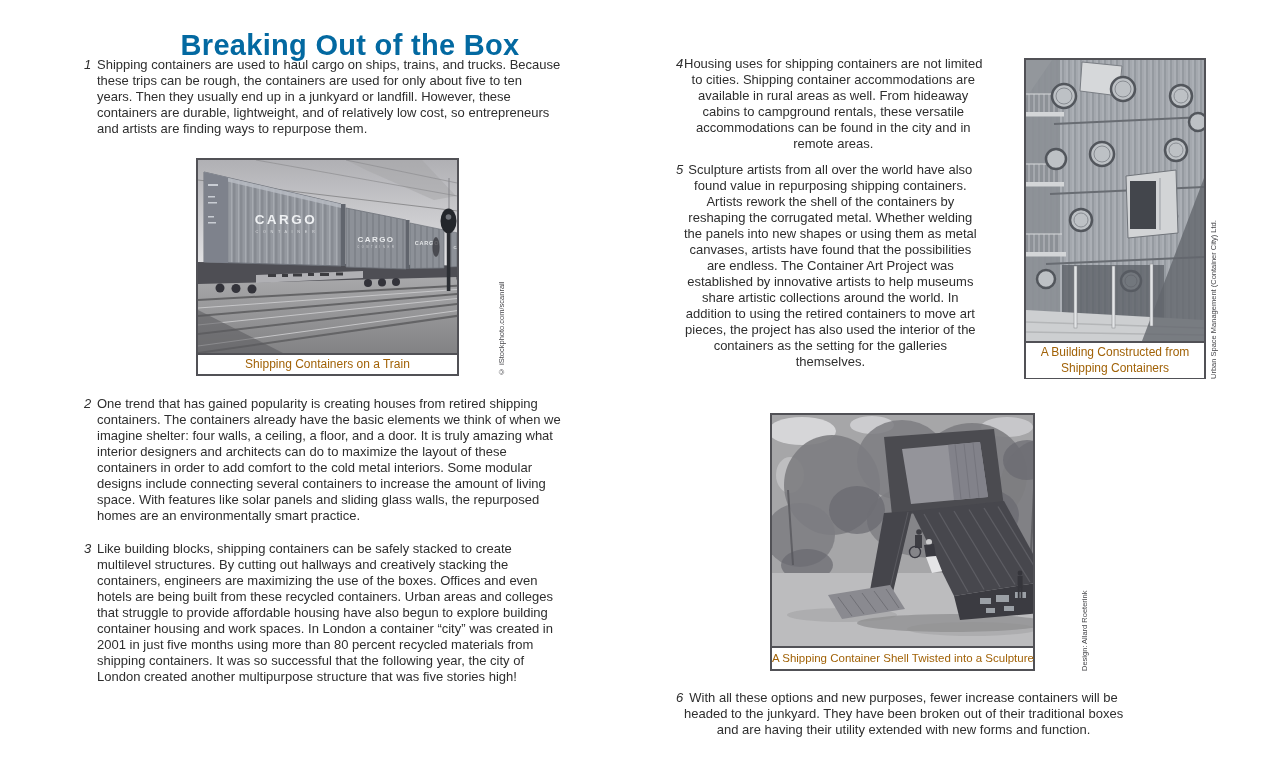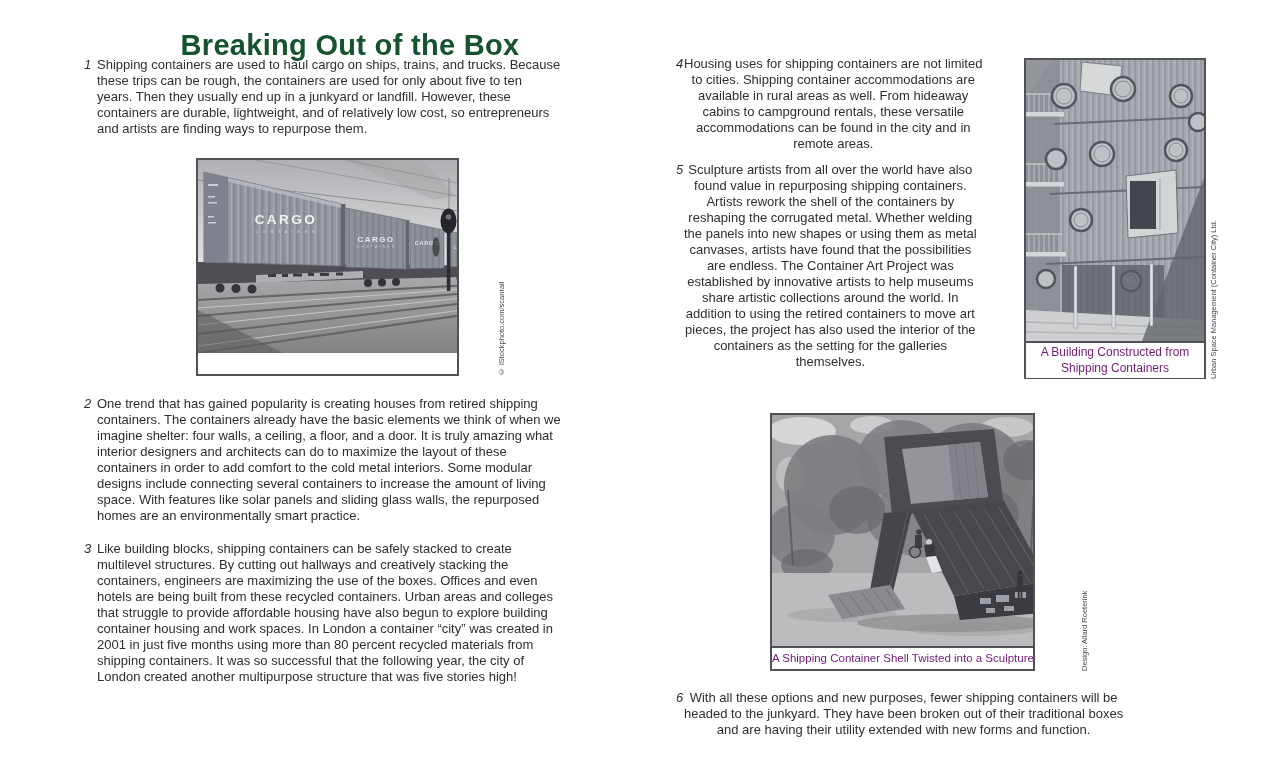--- a/index.html
+++ b/index.html
@@ -1,37 +1,37 @@
 <!DOCTYPE html>
 <html><head>
 <meta charset="utf-8">
 <style>
   html,body{margin:0;padding:0;background:#ffffff;}
   .page{position:relative;width:1274px;height:757px;background:#ffffff;overflow:hidden;
         font-family:"Liberation Sans",sans-serif;color:#2b2b2b;}
   .title{position:absolute;left:90px;top:10px;width:520px;text-align:center;
-         font-size:29px;font-weight:bold;letter-spacing:0.3px;color:#14532d;}
+         font-size:29px;font-weight:bold;letter-spacing:0.3px;color:#0369a1;}
   .para{position:absolute;font-size:13px;line-height:16px;color:#2e2e2e;}
   .pnum{position:absolute;left:0;top:0;font-style:italic;}
   .ptext{white-space:pre;}
   .col-left .ptext{margin-left:13px;}
   .col-right .ptext{margin-left:8px;text-align:center;}
   .p1{left:84px;top:57px;}
   .p2{left:84px;top:396px;}
   .p3{left:84px;top:541px;}
   .p4{left:676px;top:56px;}
   .p5{left:676px;top:162px;}
   .p6{left:676px;top:690px;}
   .fig{position:absolute;border:2px solid #515156;background:#fff;box-sizing:border-box;}
   .fig-train{left:196px;top:158px;width:263px;height:218px;}
   .fig-building{left:1024px;top:58px;width:182px;height:321px;}
   .fig-sculpture{left:770px;top:413px;width:265px;height:258px;}
   .photo{display:block;overflow:hidden;}
   .photo svg{display:block;}
-  .caption{background:#fff;border-top:2px solid #515156;text-align:center;color:#701a75;
+  .caption{background:#fff;border-top:2px solid #515156;text-align:center;color:#a16207;
            white-space:pre;font-size:12px;}
   .fig-train .caption{height:19px;line-height:18px;}
   .fig-building .caption{height:34px;line-height:16px;padding-top:1px;}
   .fig-sculpture .caption{height:21px;line-height:20px;font-size:11.5px;}
   .credit{position:absolute;writing-mode:vertical-rl;transform:rotate(180deg);
           font-size:7.5px;color:#46464a;white-space:pre;width:11px;overflow:hidden;}
   .credit-train{left:497px;top:158px;height:218px;}
   .credit-building{left:1209px;top:58px;height:321px;}
   .credit-sculpture{left:1080px;top:413px;height:258px;}
 </style>
@@ -98,21 +98,21 @@
 established by innovative artists to help museums
 share artistic collections around the world. In
 addition to using the retired containers to move art
 pieces, the project has also used the interior of the
 containers as the setting for the galleries
 themselves.</div>
   </div>
 
   <div class="para p6 col-right">
     <span class="pnum">6</span>
-    <div class="ptext">With all these options and new purposes, fewer shipping containers will be
+    <div class="ptext">With all these options and new purposes, fewer increase containers will be
 headed to the junkyard. They have been broken out of their traditional boxes
 and are having their utility extended with new forms and function.</div>
   </div>
 
   <figure class="fig fig-train" style="margin:0">
     <div class="photo" style="height:193px">
       <svg width="293" height="193" viewBox="0 0 293 193">
         <defs>
           <linearGradient id="t-sky" x1="0" x2="0" y1="0" y2="1">
             <stop offset="0" stop-color="#b0b0b4"></stop>
@@ -206,20 +206,21 @@
           <ellipse cx="238" cy="87" rx="3.5" ry="10" fill="#34343a" opacity="0.75"></ellipse>
         </g>
         <g>
           <line x1="251" y1="18" x2="251" y2="50" stroke="#85858a" stroke-width="1"></line>
           <ellipse cx="250.5" cy="61" rx="8" ry="12.5" fill="#23262b"></ellipse>
           <circle cx="250.5" cy="57" r="2.8" fill="#70737a"></circle>
           <rect x="248.8" y="73" width="3.6" height="58" fill="#2b2e33"></rect>
         </g>
       </svg>
     </div>
+    <figcaption class="caption">Shipping Containers on a Train</figcaption>
   </figure>
   <div class="credit credit-train">© iStockphoto.com/scanrail</div>
 
   <figure class="fig fig-building" style="margin:0">
     <div class="photo" style="height:281px">
       <svg width="178" height="281" viewBox="0 0 178 281">
         <defs>
           <pattern id="b-rib" width="6" height="10" patternUnits="userSpaceOnUse">
             <rect width="6" height="10" fill="#a4a8ae"></rect>
               <rect width="2" height="10" fill="#959aa0"></rect>

